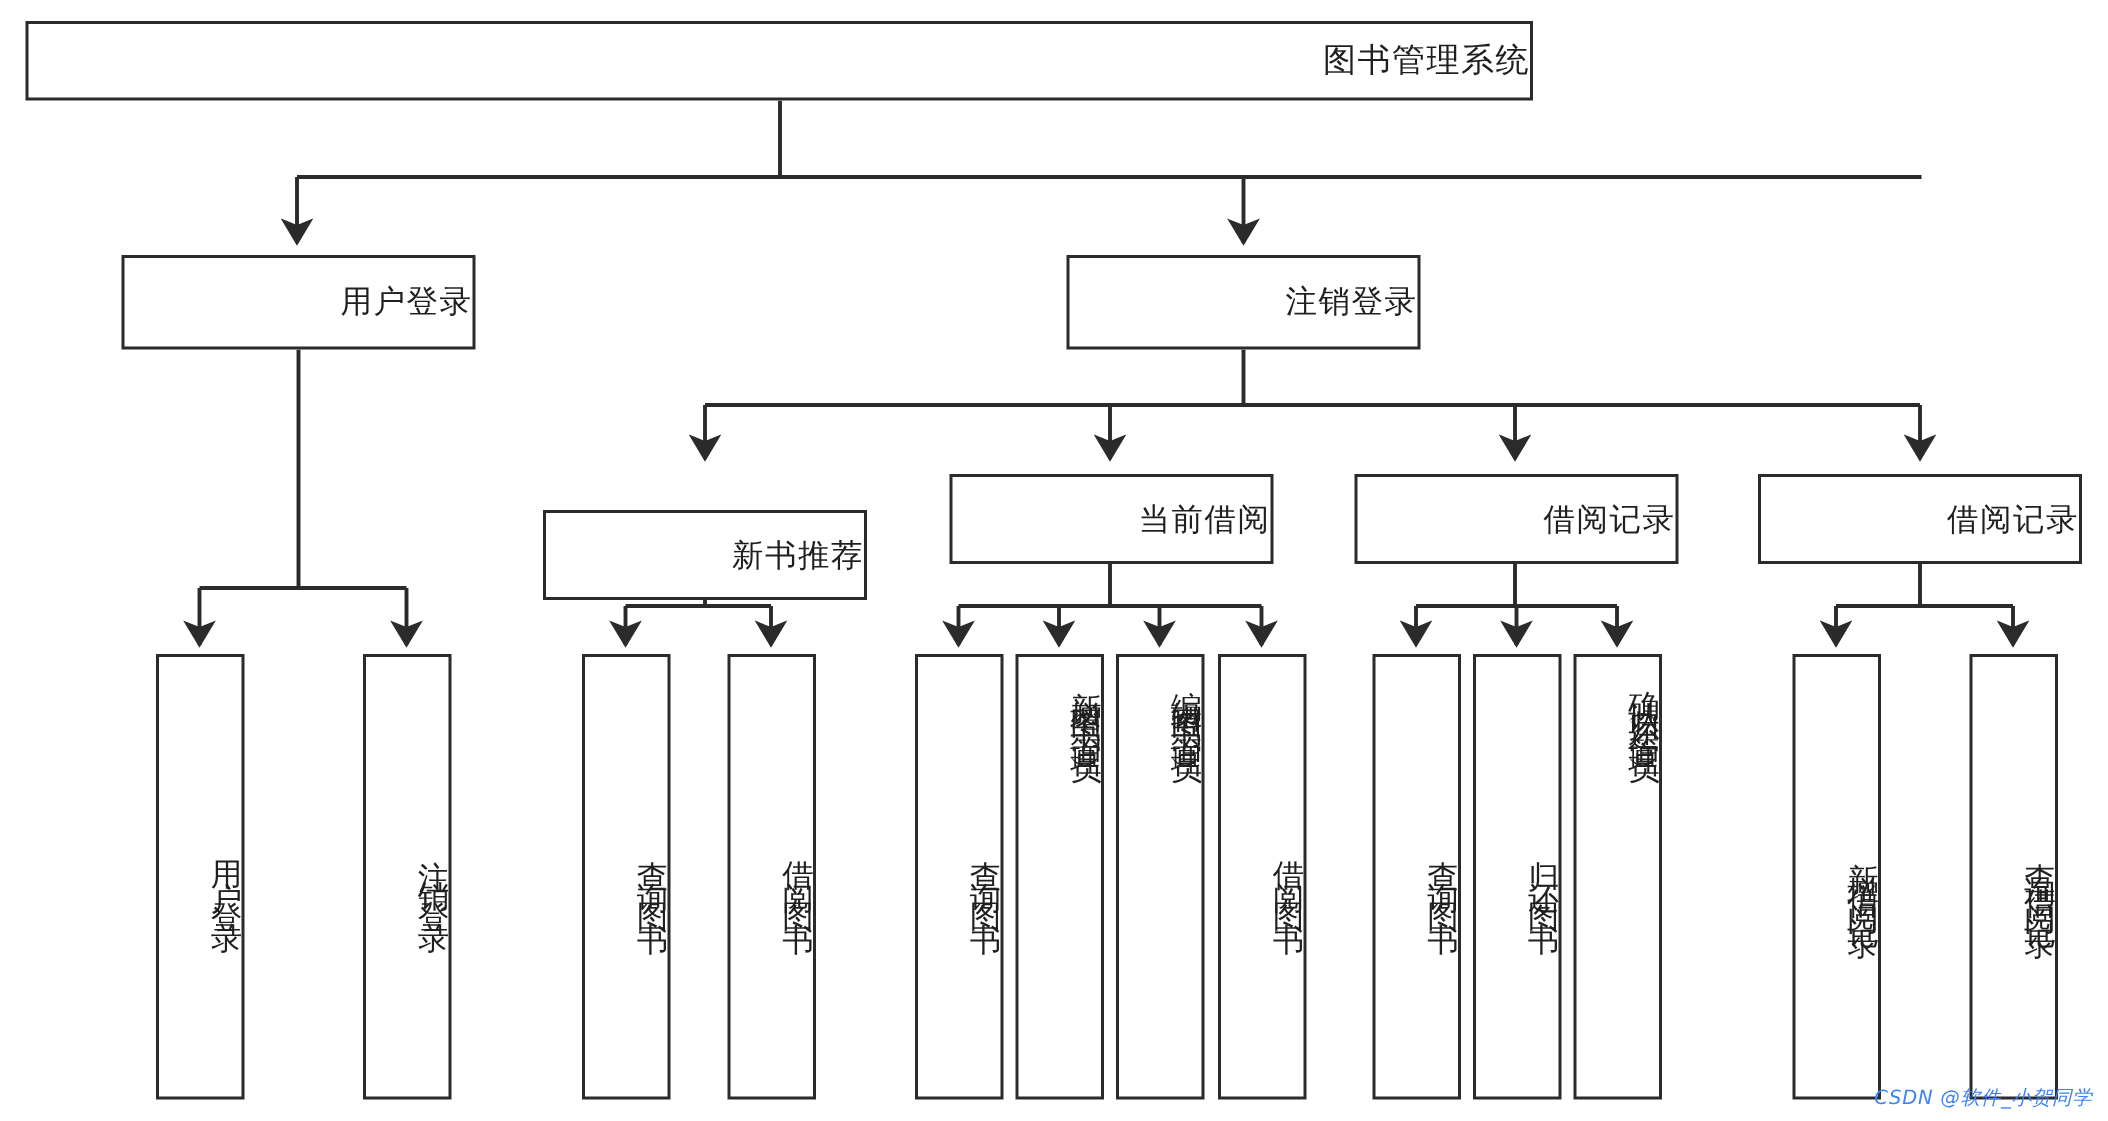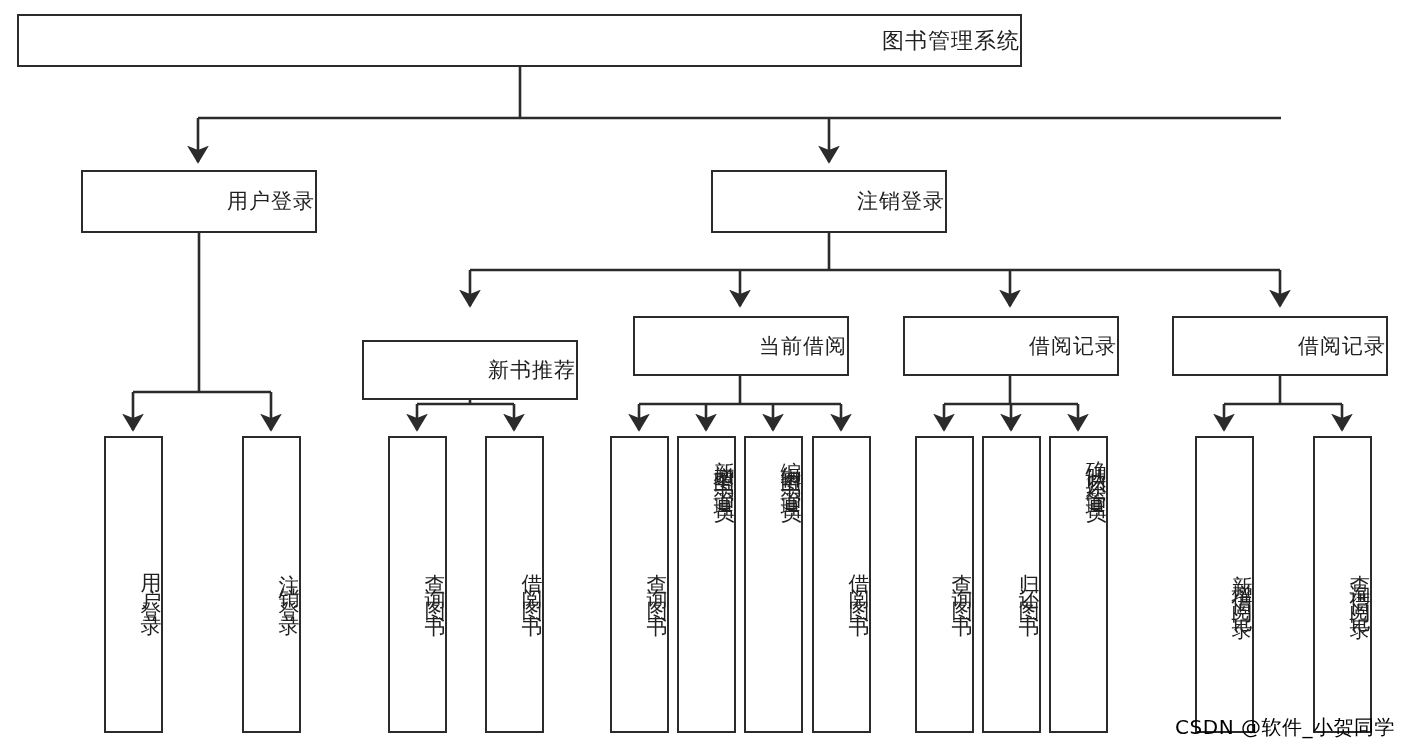--- a/index.html
+++ b/index.html
@@ -62,24 +62,25 @@
     letter-spacing:14px;
   }
   .node.vert.centered{
     align-items:center;
     padding-top:0;
   }
   .watermark{
     position:absolute;
     right:10px;
     bottom:6px;
-    font-size:20px;
-    color:#000000;
+    font-size:13px;
+    color:#3b82f6;
     letter-spacing:0.5px;
     white-space:nowrap;
+    font-style:italic;
   }
 </style>
 </head>
 <body>
 
 <div id="canvas">
 
   <svg id="wires" viewBox="0 0 1405 747">
     <defs>
       <marker id="arrow" viewBox="0 0 10 12" refX="9" refY="6" markerWidth="7" markerHeight="8.4" orient="auto-start-reverse">

